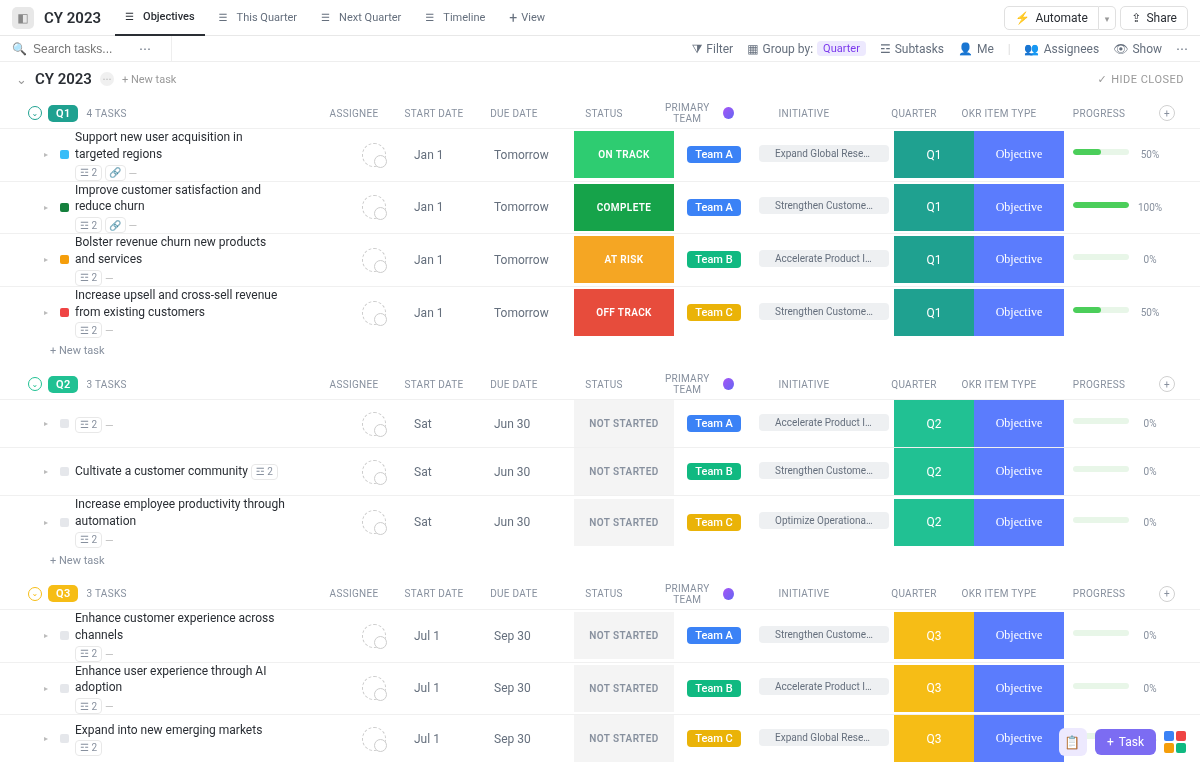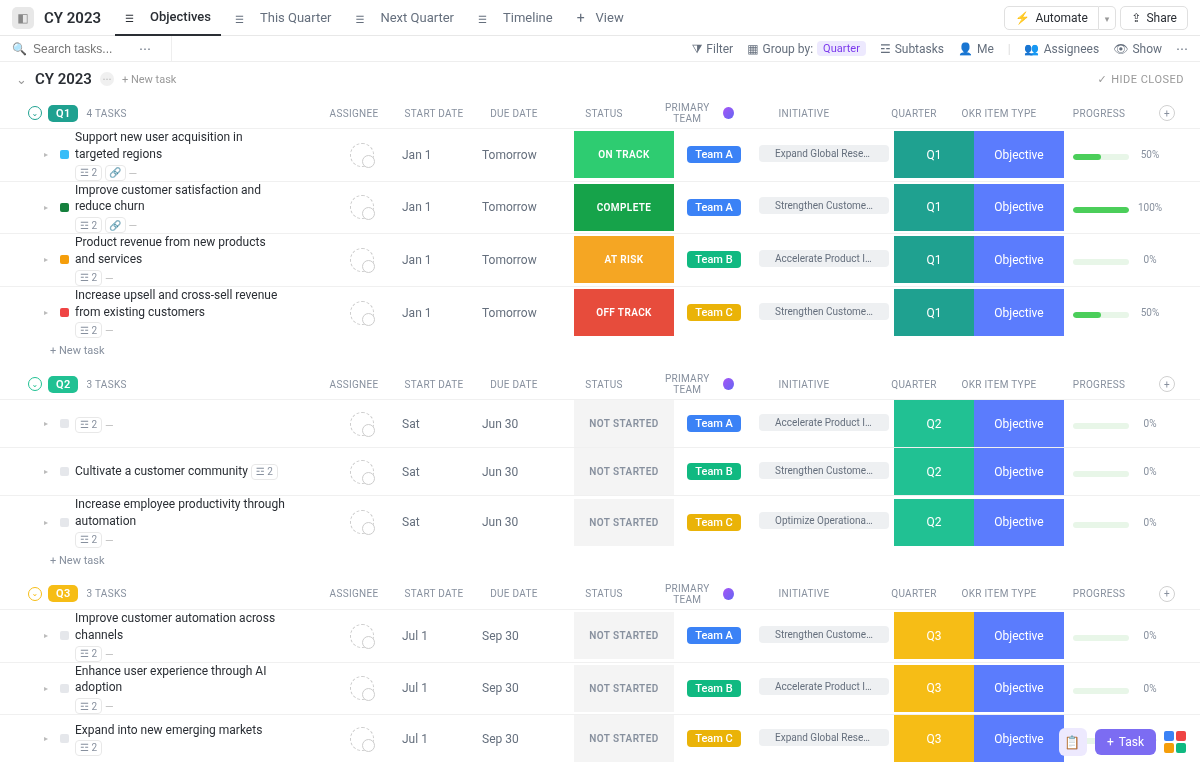--- a/index.html
+++ b/index.html
@@ -1,20 +1,20 @@
 <!DOCTYPE html>
 <html><head>
 <meta charset="utf-8">
 <style>
 * { box-sizing: border-box; margin: 0; padding: 0; }
 body { font-family: -apple-system, BlinkMacSystemFont, "Segoe UI", Roboto, sans-serif; font-size: 13px; color: #2a2e34; background: #fff; width: 1200px; height: 770px; overflow: hidden; }
 .top-bar { display: flex; align-items: center; height: 36px; padding: 0 12px; border-bottom: 1px solid #e8e8e8; gap: 4px; }
 .logo { width: 22px; height: 22px; border-radius: 5px; background: #e8e8e8; display: flex; align-items: center; justify-content: center; font-size: 12px; color: #888; }
 .page-title { font-weight: 600; font-size: 15px; margin: 0 10px 0 6px; }
-.tab { display: flex; align-items: center; gap: 11px; padding: 0 10px; height: 36px; cursor: pointer; color: #656f7d; font-size: 13px; }
+.tab { display: flex; align-items: center; gap: 4px; padding: 0 10px; height: 36px; cursor: pointer; color: #656f7d; font-size: 11px; }
 .tab.active { color: #2a2e34; border-bottom: 2px solid #2a2e34; font-weight: 500; }
 .tab-icon { width: 14px; height: 14px; display: inline-block; }
 .list-icon::before { content: "☰"; font-size: 10px; }
 .plus-icon::before { content: "+"; font-size: 14px; }
 .chev-icon::before { content: "▾"; font-size: 9px; color: #999; }
 .spacer { flex: 1; }
 .btn { display: flex; align-items: center; gap: 5px; padding: 4px 10px; border: 1px solid #e0e0e0; border-radius: 5px; cursor: pointer; background: #fff; font-size: 12px; color: #2a2e34; }
 .btn-split { border-left: none; border-radius: 0 5px 5px 0; padding: 4px 6px; }
 .btn-left { border-radius: 5px 0 0 5px; }
 
@@ -52,26 +52,26 @@
 .row { display: flex; align-items: center; border-top: 1px solid #f0f0f0; min-height: 47px; font-size: 12px; }
 .row .task-name-col { display: flex; align-items: center; gap: 6px; padding-left: 44px; }
 .expand-caret { width:10px; font-size: 8px; color: #bbb; cursor: pointer; }
 .task-dot { width: 9px; height: 9px; border-radius: 2px; flex: none; }
 .task-title { line-height: 1.4; max-width: 210px; }
 .subtask-badge { display: inline-flex; align-items: center; gap: 2px; font-size: 10px; color: #87909e; border: 1px solid #e8e8e8; border-radius: 4px; padding: 0 4px; height: 16px; }
 .link-badge { display: inline-flex; align-items: center; font-size: 10px; color: #87909e; border: 1px solid #e8e8e8; border-radius: 4px; padding: 0 3px; height: 16px; }
 .assignee-ph { width: 24px; height: 24px; border-radius: 50%; border: 1px dashed #ccc; margin: 0 auto; position: relative; }
 .assignee-ph::after { content: ""; position: absolute; right: -2px; bottom: -2px; width: 11px; height: 11px; border-radius: 50%; background: #fff; border: 1px solid #ccc; font-size: 8px; }
 .date-cell { text-align: left; color: #656f7d; font-size: 12px; }
-.status-cell { height: 47px; display: flex; align-items: center; justify-content: center; color: #fff; font-size: 10px; font-weight: 600; letter-spacing: 0.4px; margin-left: 12px; }
+.status-cell { height: 47px; display: flex; align-items: center; justify-content: center; color: #fff; font-size: 10px; font-weight: 600; letter-spacing: 0.4px; }
 .team-tag { display: inline-block; padding: 2px 8px; border-radius: 4px; color: #fff; font-size: 11px; font-weight: 500; }
 .init-tag { display: inline-block; padding: 3px 16px; border-radius: 4px; background: #eef0f2; color: #656f7d; font-size: 10px; white-space: nowrap; overflow: hidden; text-overflow: ellipsis; max-width: 130px; }
 .quarter-cell { height: 47px; display: flex; align-items: center; justify-content: center; color: #fff; font-size: 12px; }
-.okr-cell { height: 47px; display: flex; align-items: center; justify-content: center; color: #fff; font-size: 12px; background: #5b7cfd; }
-.prog-wrap { display: flex; align-items: flex-end; gap: 6px; justify-content: center; }
+.okr-cell { height: 47px; display: flex; align-items: center; justify-content: center; color: #fff; font-size: 12px; background: #5b7cfd; font-family: Liberation Serif, serif; }
+.prog-wrap { display: flex; align-items: flex-start; gap: 6px; justify-content: center; }
 .prog-bar { width: 56px; height: 6px; border-radius: 999px; background: #e8f6e8; position: relative; overflow: hidden; }
 .prog-fill { position: absolute; left: 0; top: 0; bottom: 0; background: #4bce5a; border-radius: 999px; }
 .prog-pct { font-size: 10px; color: #87909e; width: 30px; }
 .add-col-btn { width: 16px; height: 16px; border-radius: 50%; border: 1px solid #d0d0d0; display: flex; align-items: center; justify-content: center; font-size: 10px; color: #87909e; margin: 0 auto; cursor: pointer; }
 .group-new-task { padding: 6px 0 10px 50px; font-size: 11px; color: #87909e; cursor: pointer; }
 .ai-circle { width:12px; height:12px; border-radius:50%; background:linear-gradient(135deg,#a855f7,#6366f1); display:inline-block; }
 
 .float-btns { position: fixed; right: 14px; bottom: 14px; display: flex; gap: 8px; align-items: center; }
 .float-sq { width: 28px; height: 28px; border-radius: 6px; background: #ede9fe; display:flex; align-items:center; justify-content:center; color:#7c3aed; cursor:pointer; }
 .float-task { background: #7c6cf2; color: #fff; padding: 6px 12px; border-radius: 6px; font-size: 12px; display:flex; align-items:center; gap:5px; cursor:pointer; }
@@ -249,21 +249,21 @@
           <span class="prog-pct">100%</span>
         </div>
       </div>
       <div class="col col-add"></div>
     </div>
       <div class="row">
       <div class="task-name-col">
         <span class="expand-caret">▸</span>
         <span class="task-dot" style="background:#f59e0b"></span>
         <div>
-          <div class="task-title">Product revenue from new products and services </div>
+          <div class="task-title">Bolster revenue churn new products and services </div>
           <div style="margin-top:2px"><span class="subtask-badge">☲ 2</span> <span style="color:#bbb;font-size:11px;cursor:pointer">—</span></div>
         </div>
       </div>
       <div class="col col-assignee">
           <div class="assignee-ph"></div>
         </div>
       <div class="col col-start date-cell">Jan 1</div>
       <div class="col col-due date-cell">Tomorrow</div>
       <div class="col col-status status-cell" style="background:#f5a623;color:#fff">AT RISK</div>
       <div class="col col-team">
@@ -441,21 +441,21 @@
     <span class="col col-prog">PROGRESS</span>
     <span class="col col-add">
           <span class="add-col-btn">+</span>
         </span>
   </div>
       <div class="row">
       <div class="task-name-col">
         <span class="expand-caret">▸</span>
         <span class="task-dot" style="background:#e5e7eb"></span>
         <div>
-          <div class="task-title">Improve customer automation across channels </div>
+          <div class="task-title">Enhance customer experience across channels </div>
           <div style="margin-top:2px"><span class="subtask-badge">☲ 2</span> <span style="color:#bbb;font-size:11px;cursor:pointer">—</span></div>
         </div>
       </div>
       <div class="col col-assignee">
           <div class="assignee-ph"></div>
         </div>
       <div class="col col-start date-cell">Jul 1</div>
       <div class="col col-due date-cell">Sep 30</div>
       <div class="col col-status status-cell" style="background:#f4f4f4;color:#87909e">NOT STARTED</div>
       <div class="col col-team">

